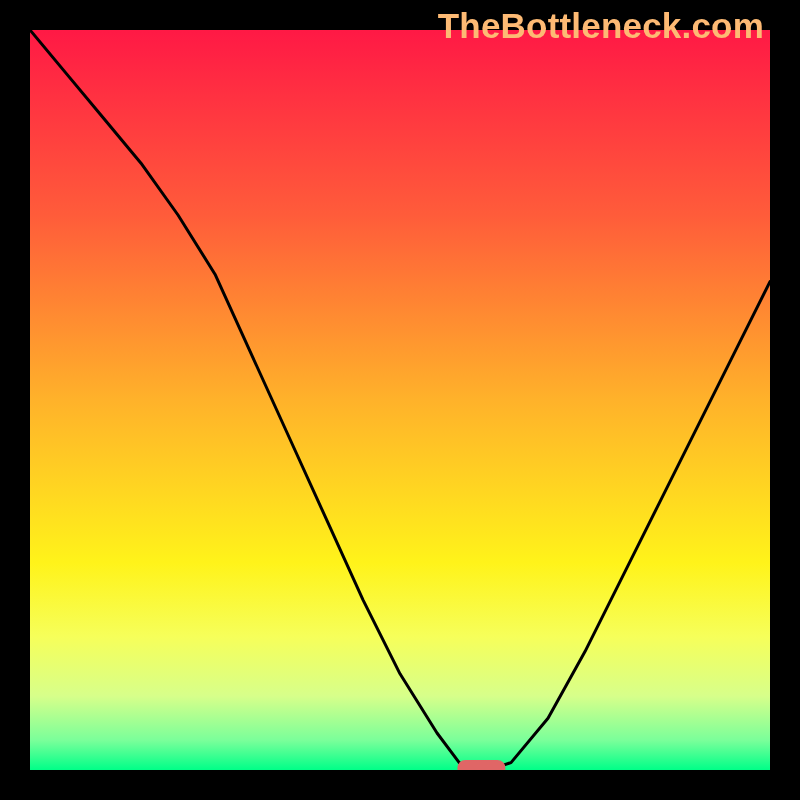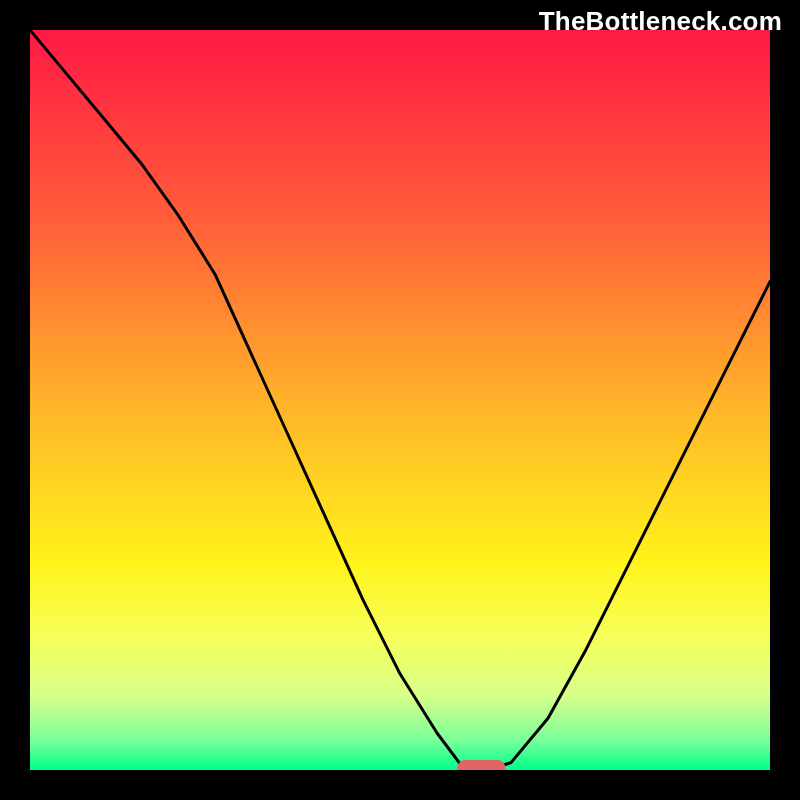--- a/index.html
+++ b/index.html
@@ -12,25 +12,25 @@
   }
   .container {
     position: relative;
     width: 800px;
     height: 800px;
     background: #000;
   }
   .watermark {
     position: absolute;
     top: 6px;
-    right: 18px;
+    right: 36px;
     font-family: Arial, Helvetica, sans-serif;
-    font-size: 26px;
+    font-size: 35px;
     font-weight: 600;
-    color: #ffffff;
+    color: #fdba74;
     letter-spacing: 0.2px;
     z-index: 10;
   }
   .plot-area {
     position: absolute;
     left: 30px;
     top: 30px;
     width: 740px;
     height: 740px;
   }

